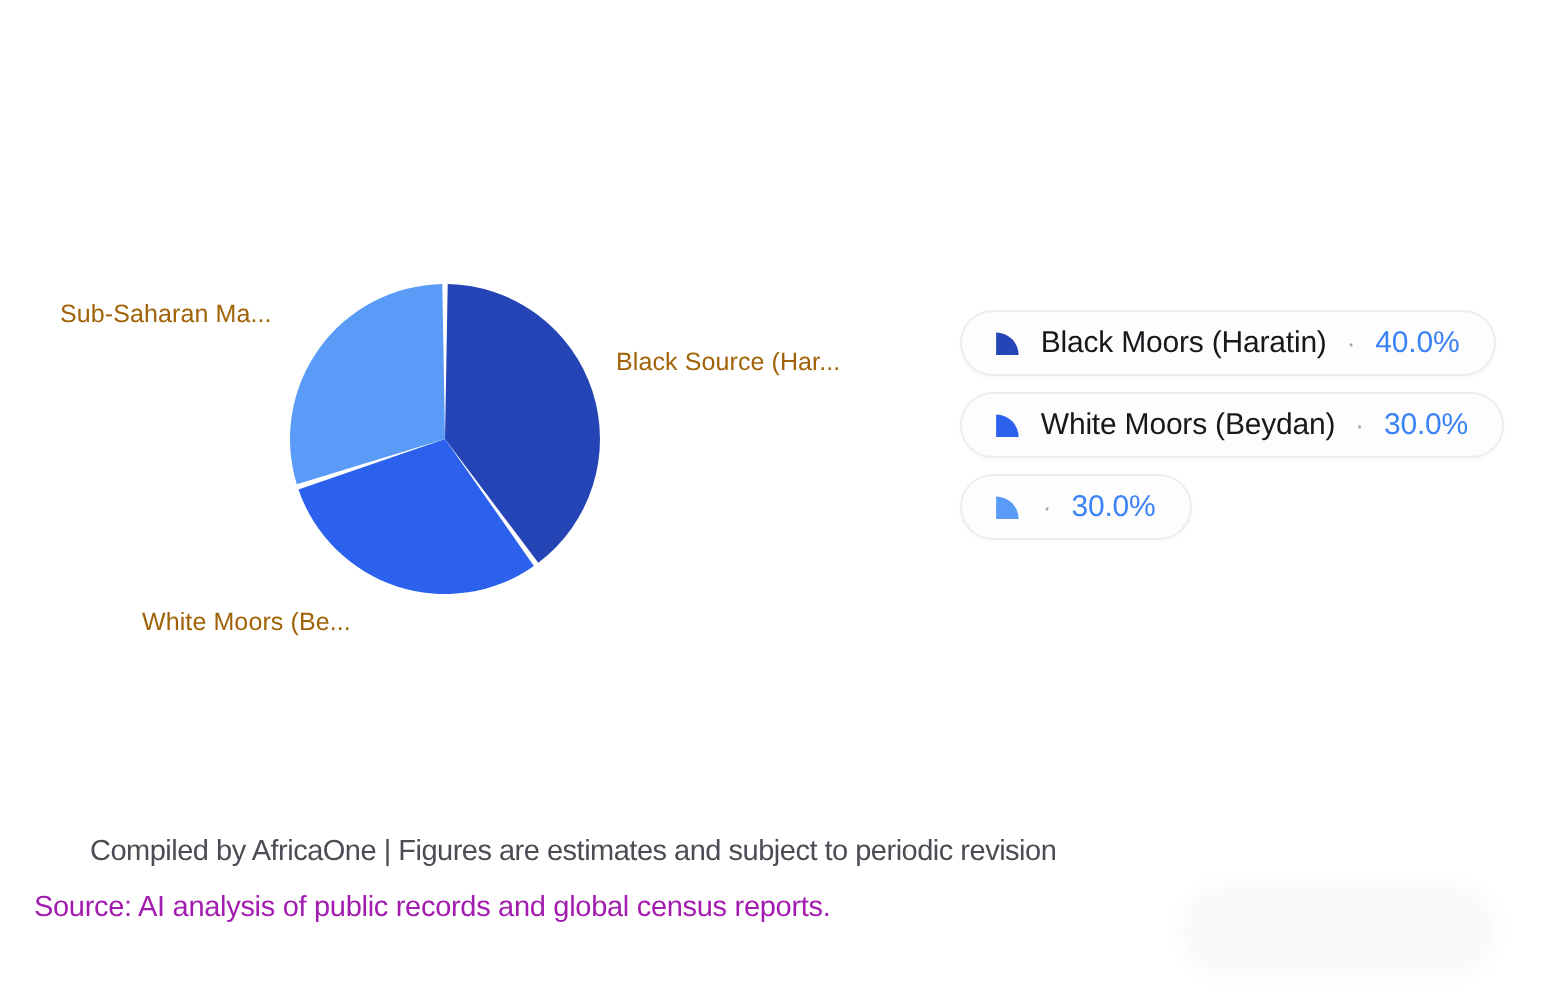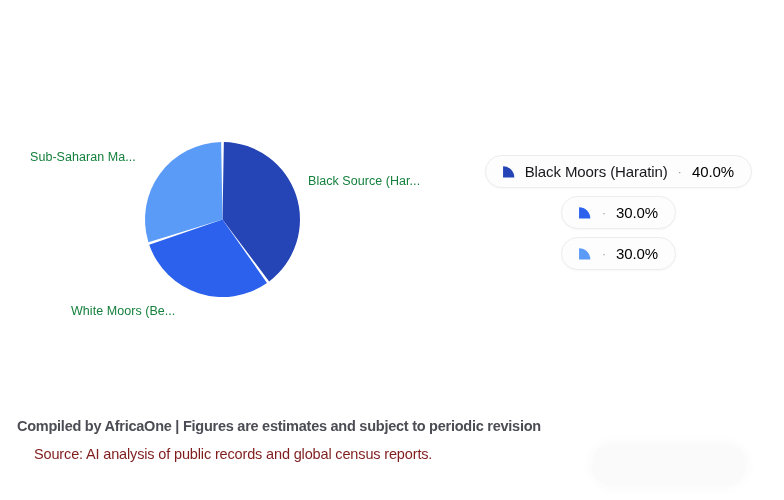--- a/index.html
+++ b/index.html
@@ -49,36 +49,36 @@
     display: block;
     width: 155px;
     height: 155px;
     overflow: visible;
   }
 
   
   .pie-label {
     position: absolute;
     font-size: 12.5px;
-    color: #15803d;
+    color: #a16207;
     white-space: nowrap;
     letter-spacing: 0.05px;
   }
   .pie-label.lbl-a { left: 308px; top: 174px; }
   .pie-label.lbl-b { left: 71px;  top: 304px; }
   .pie-label.lbl-c { left: 30px;  top: 150px; }
 
   
   .legend {
     position: absolute;
     right: 32px;
     top: 155px;
     display: flex;
     flex-direction: column;
-    align-items: center;
+    align-items: flex-start;
     gap: 8px;
   }
   .legend-item {
     display: flex;
     align-items: center;
     gap: 9px;
     background: #fdfdfd;
     border: 1px solid #ededf0;
     border-radius: 999px;
     padding: 6px 17px 6px 15px;
@@ -98,46 +98,46 @@
     white-space: nowrap;
     letter-spacing: -0.1px;
   }
   .legend-sep {
     font-size: 13px;
     color: #a0a0ab;
     margin: 0 1px;
   }
   .legend-value {
     font-size: 15px;
-    color: #000000;
+    color: #3b82f6;
     white-space: nowrap;
     letter-spacing: -0.1px;
   }
 
   
   .footer {
     position: absolute;
     left: 17px;
     top: 418px;
     width: 740px;
   }
   .footer-primary {
     font-size: 14.5px;
-    font-weight: bold;
+    font-weight: normal;
     color: #4c4c55;
     letter-spacing: -0.25px;
     margin-bottom: 12px;
     white-space: nowrap;
+    margin-left: 28px;
   }
   .footer-secondary {
     font-size: 14.5px;
-    color: #7f1d1d;
+    color: #a21caf;
     letter-spacing: -0.15px;
     white-space: nowrap;
-    margin-left: 17px;
   }
 </style>
 </head>
 <body>
 
 <div class="watermark"></div>
 
 <div class="chart-area">
 
   <div class="pie-wrap">
@@ -163,20 +163,21 @@
       </svg>
       <span class="legend-label">Black Moors (Haratin)</span>
       <span class="legend-sep">·</span>
       <span class="legend-value">40.0%</span>
     </div>
 
     <div class="legend-item">
       <svg class="legend-swatch" viewBox="0 0 16 16">
         <path d="M 2.2 14.4 L 2.2 2.4 A 12 12 0 0 1 14.2 14.4 Z" fill="#2b61ec"></path>
       </svg>
+      <span class="legend-label">White Moors (Beydan)</span>
       <span class="legend-sep">·</span>
       <span class="legend-value">30.0%</span>
     </div>
 
     <div class="legend-item">
       <svg class="legend-swatch" viewBox="0 0 16 16">
         <path d="M 2.2 14.4 L 2.2 2.4 A 12 12 0 0 1 14.2 14.4 Z" fill="#5b9bf8"></path>
       </svg>
       <span class="legend-sep">·</span>
       <span class="legend-value">30.0%</span>

